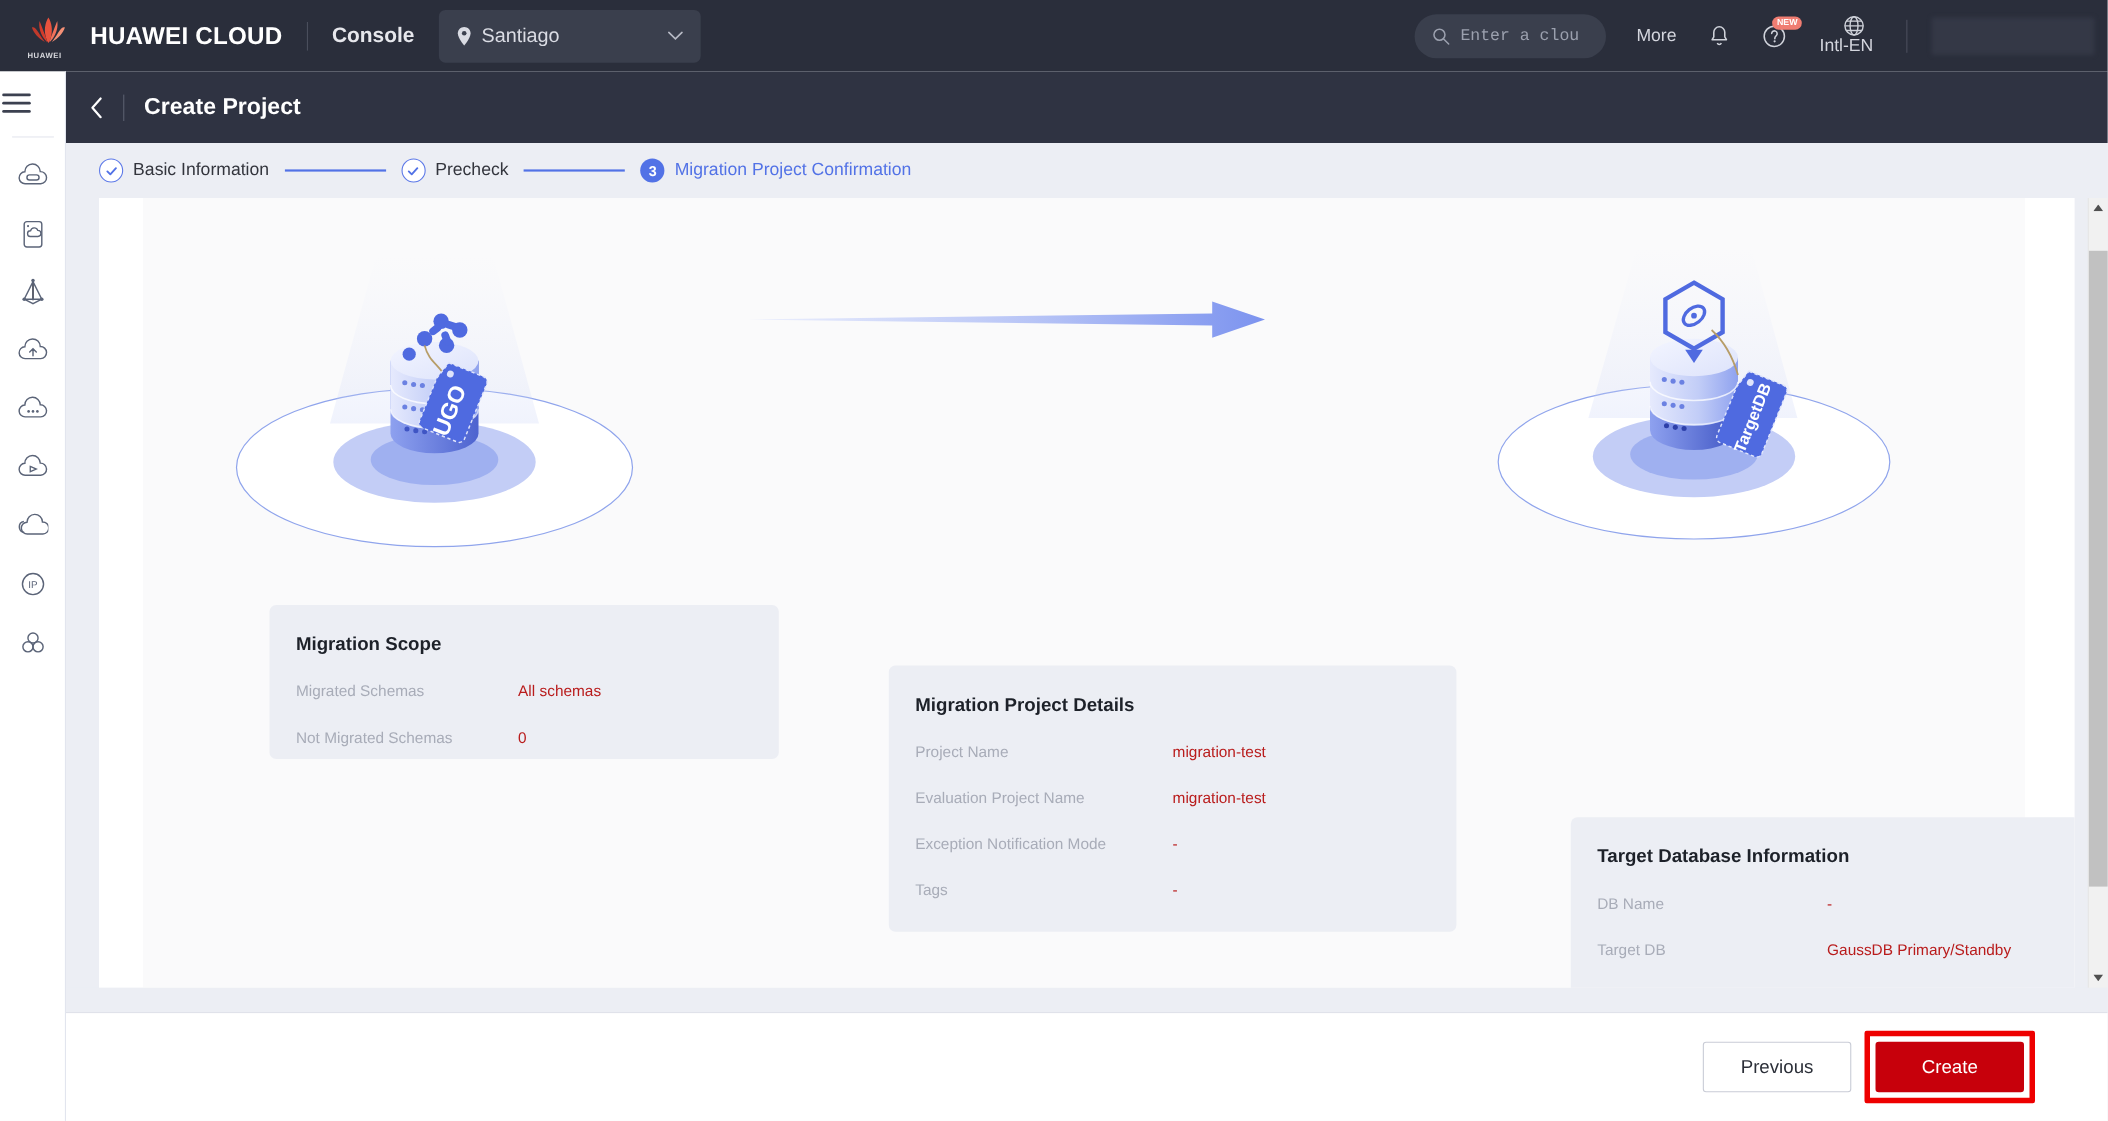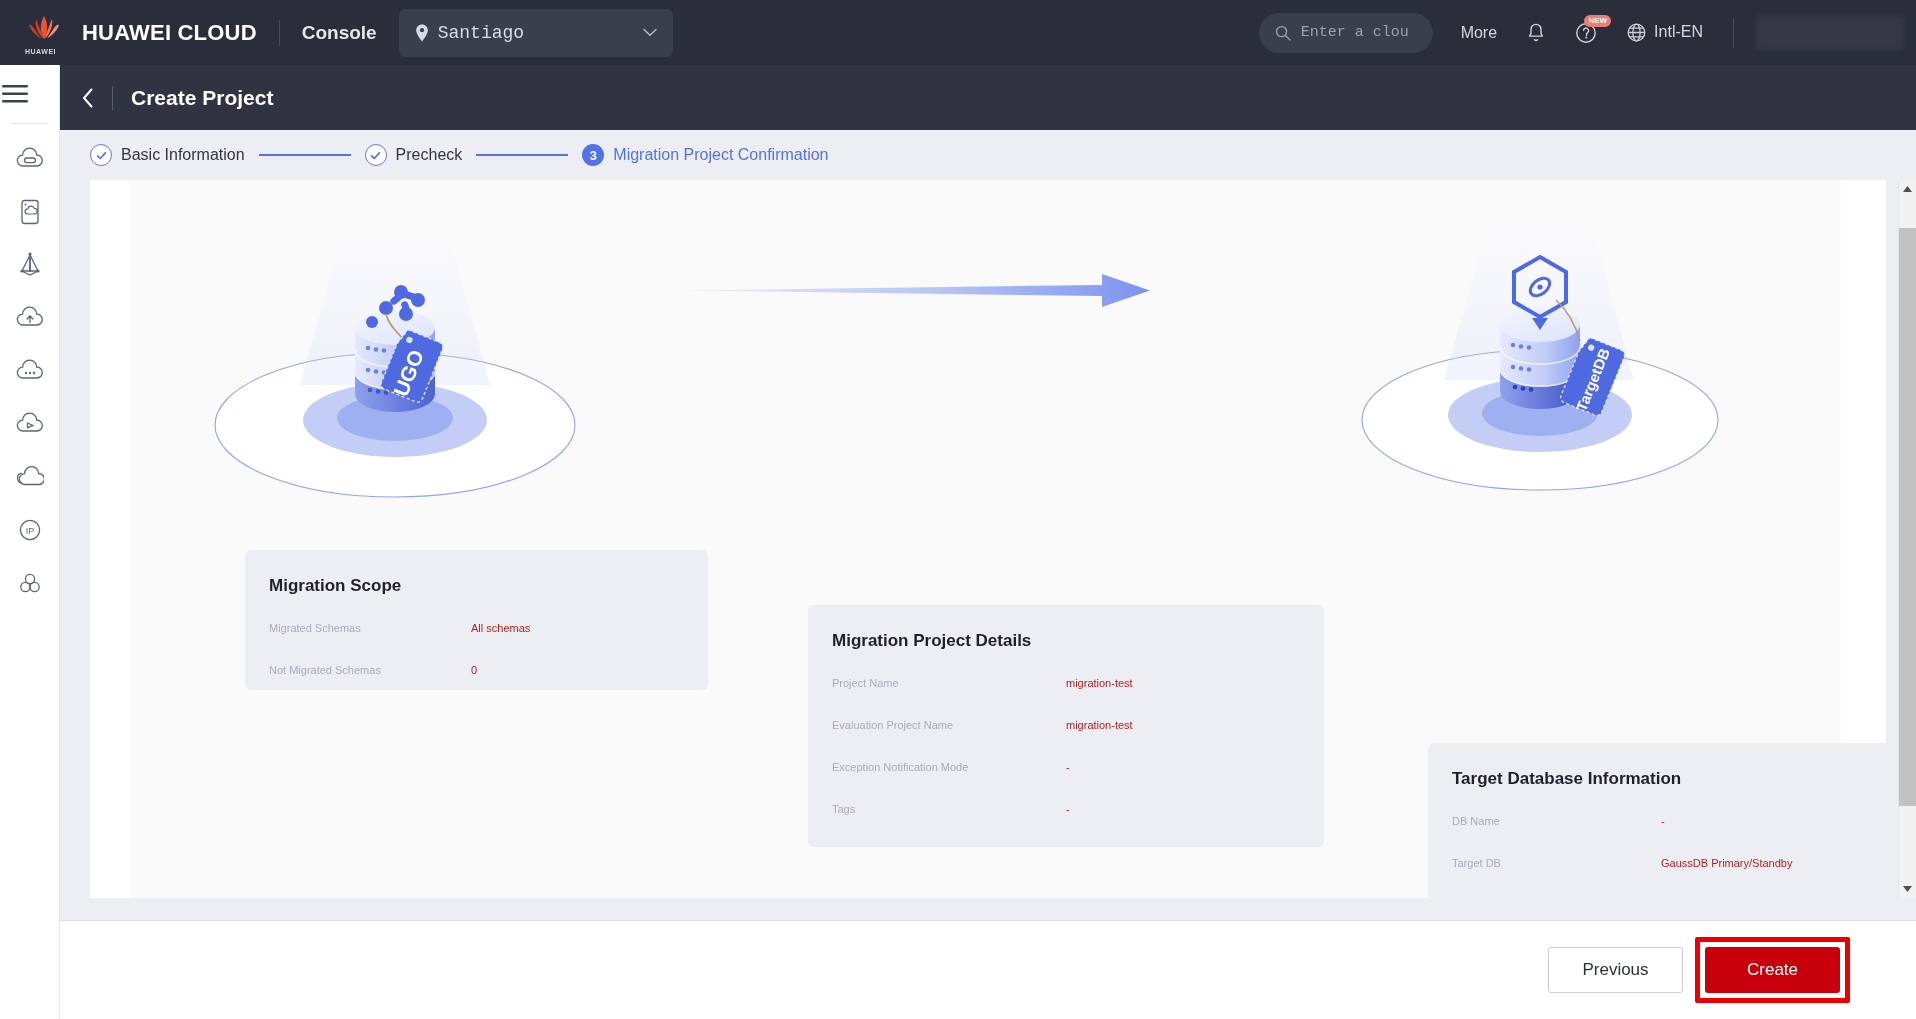--- a/index.html
+++ b/index.html
@@ -20,22 +20,22 @@
   .hw-logo .word {
     position: absolute; bottom: -1px; left: 5px; font-size: 7px; letter-spacing: .5px;
     color: #d8d9de; font-weight: 700;
   }
   .brand {
     color: #fff; font-size: 22px; font-weight: 700; margin-left: 14px; letter-spacing: .2px; text-align: right;
   }
   .vsep { width: 1px; height: 26px; background: #4a4e5c; margin: 0 22px; }
   .console { color: #e6e7ec; font-size: 19px; font-weight: 700; }
   .region-box {
-    margin-left: 22px; width: 274px; height: 48px; background: #3a3f4d; border-radius: 6px;
-    display: flex; align-items: center; padding: 0 16px; cursor: pointer; font-family: Liberation Mono, monospace;
+    margin-left: 22px; width: 238px; height: 48px; background: #3a3f4d; border-radius: 6px;
+    display: flex; align-items: center; padding: 0 16px; cursor: pointer;
   }
   .region-box .pin { width: 14px; height: 18px; margin-right: 9px; }
   .region-name { color: #dadce4; font-size: 18px; flex: 1; }
   .chev { width: 14px; height: 9px; }
 
   .topbar-right { margin-left: auto; display: flex; align-items: center; padding-right: 12px; }
   .search-pill {
     width: 174px; height: 40px; background: #3a3f4d; border-radius: 20px;
     display: flex; align-items: center; padding: 0 16px; cursor: text;
   }
@@ -44,21 +44,21 @@
     background: transparent; border: 0; outline: 0; color: #9ba0ae; font-size: 15px;
     font-family: Liberation Mono, monospace; width: 115px;
   }
   .search-pill input::placeholder { color: #9ba0ae; }
   .tb-item { color: #d4d6de; font-size: 16px; margin-left: 28px; cursor: pointer; }
   .tb-icon { margin-left: 28px; position: relative; cursor: pointer; width: 22px; height: 22px; }
   .newbadge {
     position: absolute; top: -7px; right: -14px; background: #f07d72; color: #fff;
     font-size: 8px; font-weight: 700; border-radius: 7px; padding: 1px 4px; line-height: 10px;
   }
-  .lang { display: flex; align-items: flex-start; margin-left: 30px; cursor: pointer; }
+  .lang { display: flex; align-items: flex-end; margin-left: 30px; cursor: pointer; flex-direction: column; }
   .lang .globe { width: 19px; height: 19px; margin-right: 8px; }
   .lang span { color: #d4d6de; font-size: 16px; }
   .tb-divider { width: 1px; height: 30px; background: #4a4e5c; margin: 0 22px 0 30px; }
   .avatar-blur { width: 148px; height: 34px; background: #343846; border-radius: 2px; filter: blur(2px); }
 
   
   .rail {
     position: absolute; top: 65px; left: 0; width: 60px; height: 954px;
     background: #fff; border-right: 1px solid #e2e5ee;
   }
@@ -106,21 +106,21 @@
 
   
   .illus { position: absolute; }
   .illus svg { display: block; }
 
   
   .card {
     position: absolute; background: #eceef4; border-radius: 6px; padding: 26px 24px 30px 24px;
   }
   .card-title { font-size: 17px; font-weight: 700; color: #1d2129; margin-bottom: 22px; }
-  .kv { display: flex; margin-bottom: 22px; font-size: 11px; line-height: 20px; }
+  .kv { display: flex; margin-bottom: 22px; font-size: 14px; line-height: 20px; }
   .kv:last-child { margin-bottom: 0; }
   .kv .k { color: #a8acb8; flex: 0 0 auto; }
   .kv .v { color: #b91c1c; }
 
   #card-scope { left: 155px; top: 370px; width: 463px; height: 140px; }
   #card-scope .kv .k { width: 202px; }
   #card-details { left: 718px; top: 425px; width: 516px; height: 242px; }
   #card-details .kv .k { width: 234px; }
   #card-target { left: 1338px; top: 563px; width: 463px; height: 340px; }
   #card-target .kv .k { width: 209px; }

